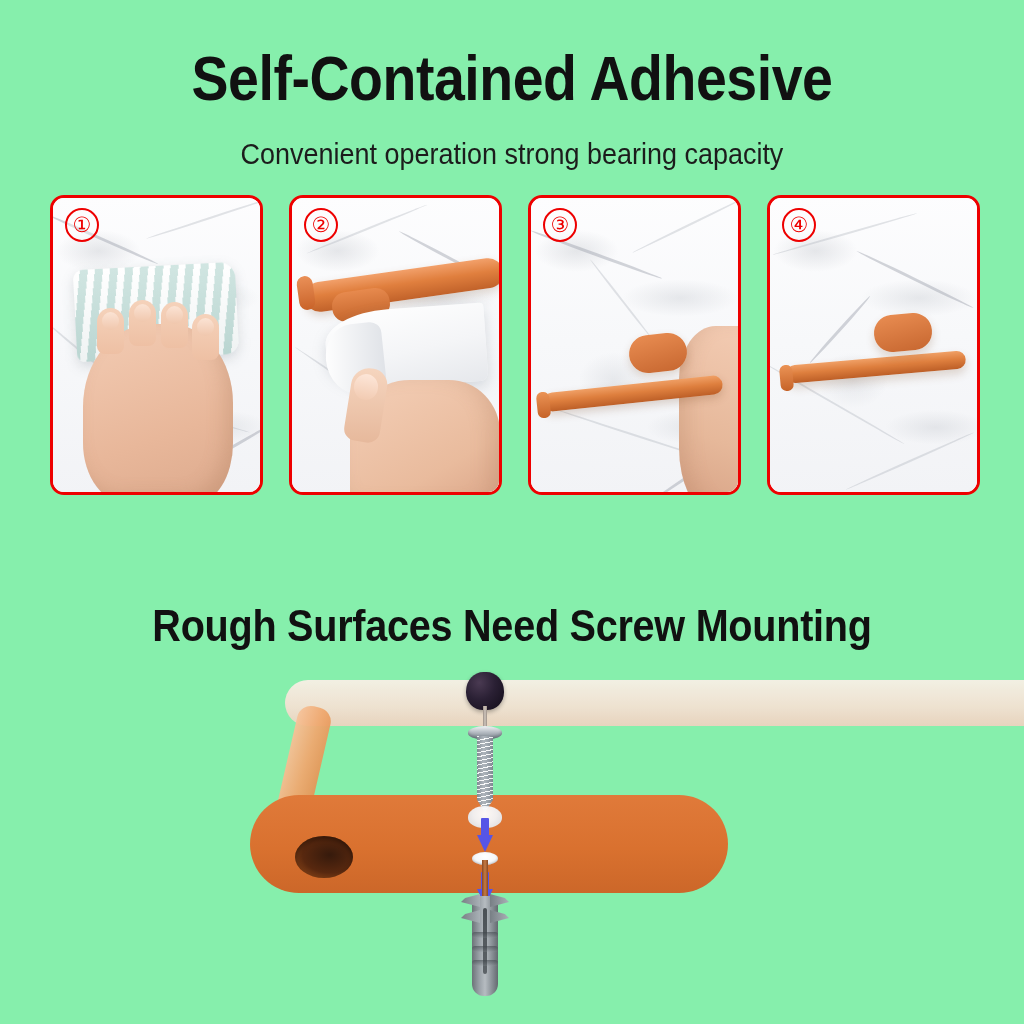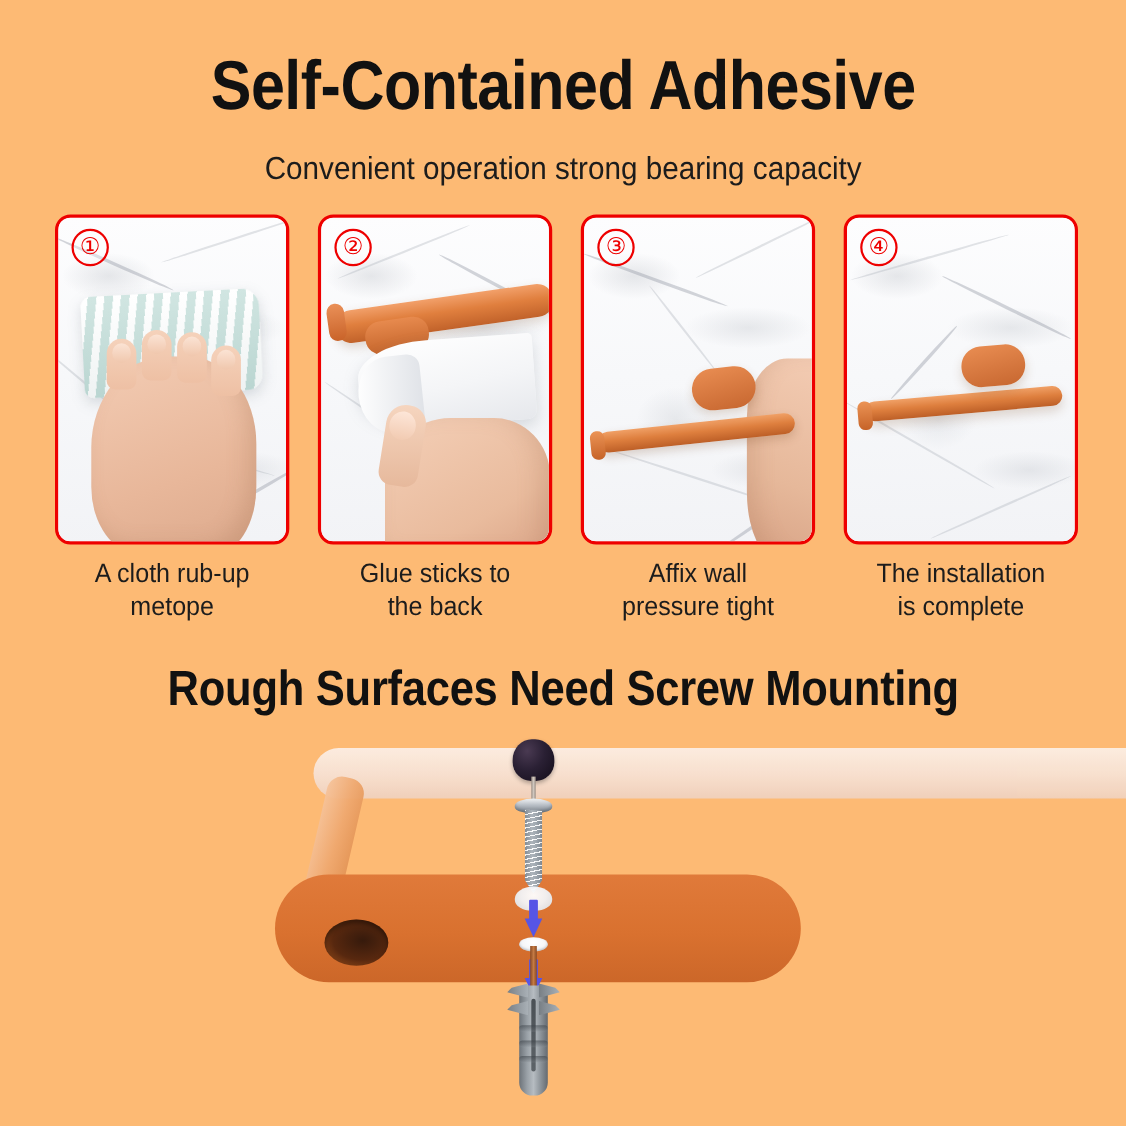--- a/index.html
+++ b/index.html
@@ -2,21 +2,21 @@
 <html><head>
 <meta charset="utf-8">
 <style>
   * { margin:0; padding:0; box-sizing:border-box; }
   html, body {
     width:1024px; height:1024px;
     background:#efefef;
     font-family:"Liberation Sans", sans-serif;
     overflow:hidden;
   }
-  #page { position:relative; width:1024px; height:1024px; background:#fdba74; }
+  #page { position:relative; width:1024px; height:1024px; background:#86efac; }
 
   
   .title {
     position:absolute; top:42px; left:0; width:1024px;
     text-align:center;
     font-size:63px; line-height:72px;
     font-weight:bold; color:#111;
     letter-spacing:-0.5px;
     transform:scaleX(0.88); transform-origin:center top;
   }
@@ -394,38 +394,20 @@
         <div class="vein thin" style="left:70px;top:262px;width:140px;height:2px;transform:rotate(-24deg);"></div>
         <div class="vein" style="left:25px;top:130px;width:90px;height:3px;transform:rotate(-48deg);"></div>
       </div>
       <div class="badge">④</div>
       <div class="rod4"></div>
       <div class="rodcap4"></div>
       <div class="plate4"></div>
     </div>
   </div>
 
-  <div class="caps">
-    <div class="cap s1">
-      <div>A cloth rub-up</div>
-      <div>metope</div>
-    </div>
-    <div class="cap s2">
-      <div>Glue sticks to</div>
-      <div>the back</div>
-    </div>
-    <div class="cap s3">
-      <div>Affix wall</div>
-      <div>pressure tight</div>
-    </div>
-    <div class="cap s4">
-      <div>The installation</div>
-      <div>is complete</div>
-    </div>
-  </div>
 
   <div class="heading2">Rough Surfaces Need Screw Mounting</div>
 
   <div class="diagram">
     <div class="toprod"></div>
     <div class="arm"></div>
   </div>
 
   <div class="pill"></div>
   <div class="pill-hole"></div>

